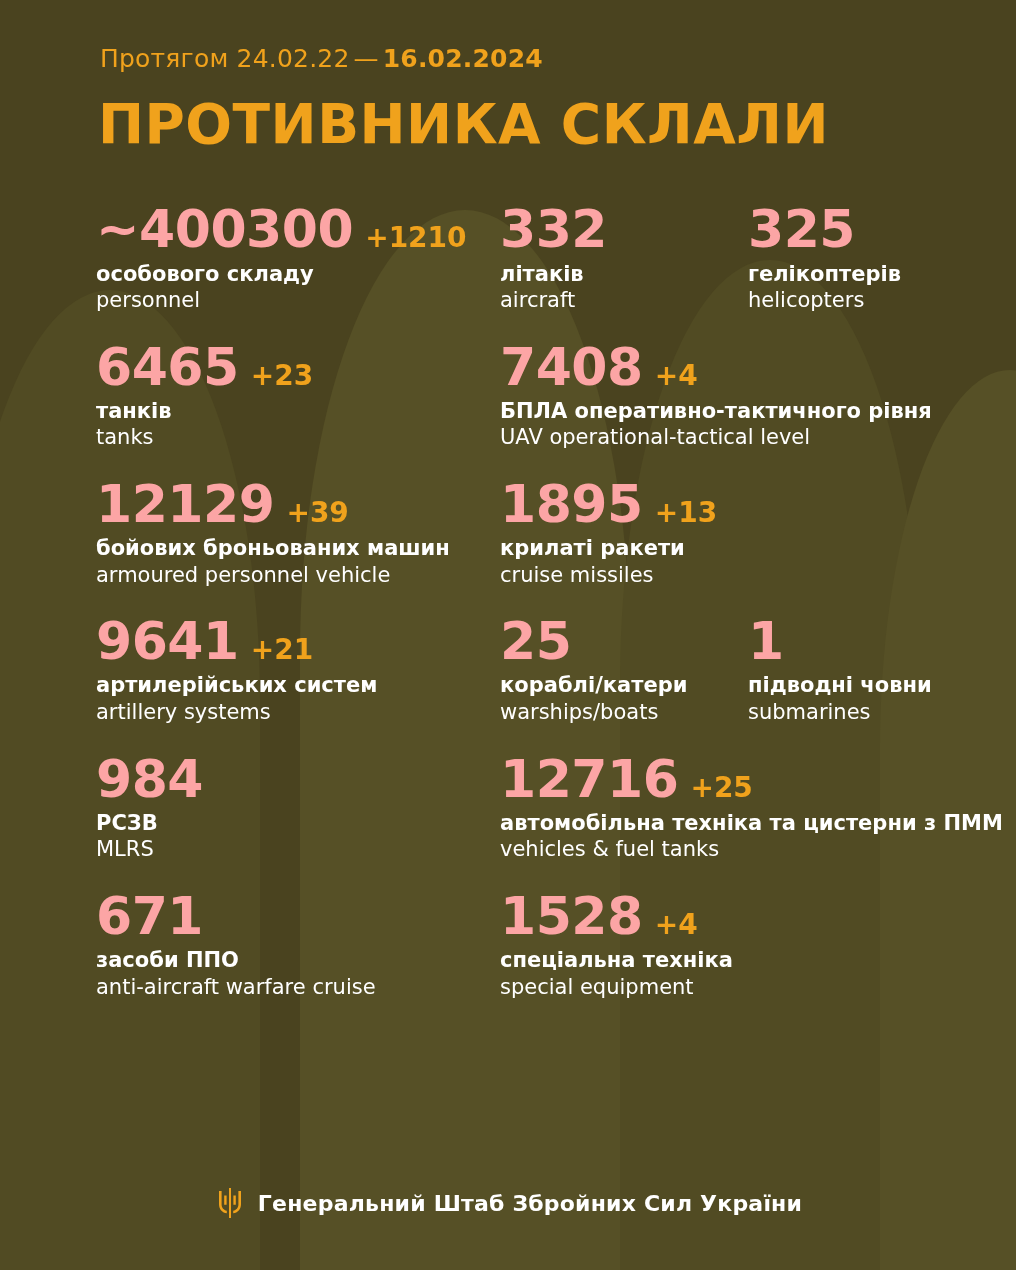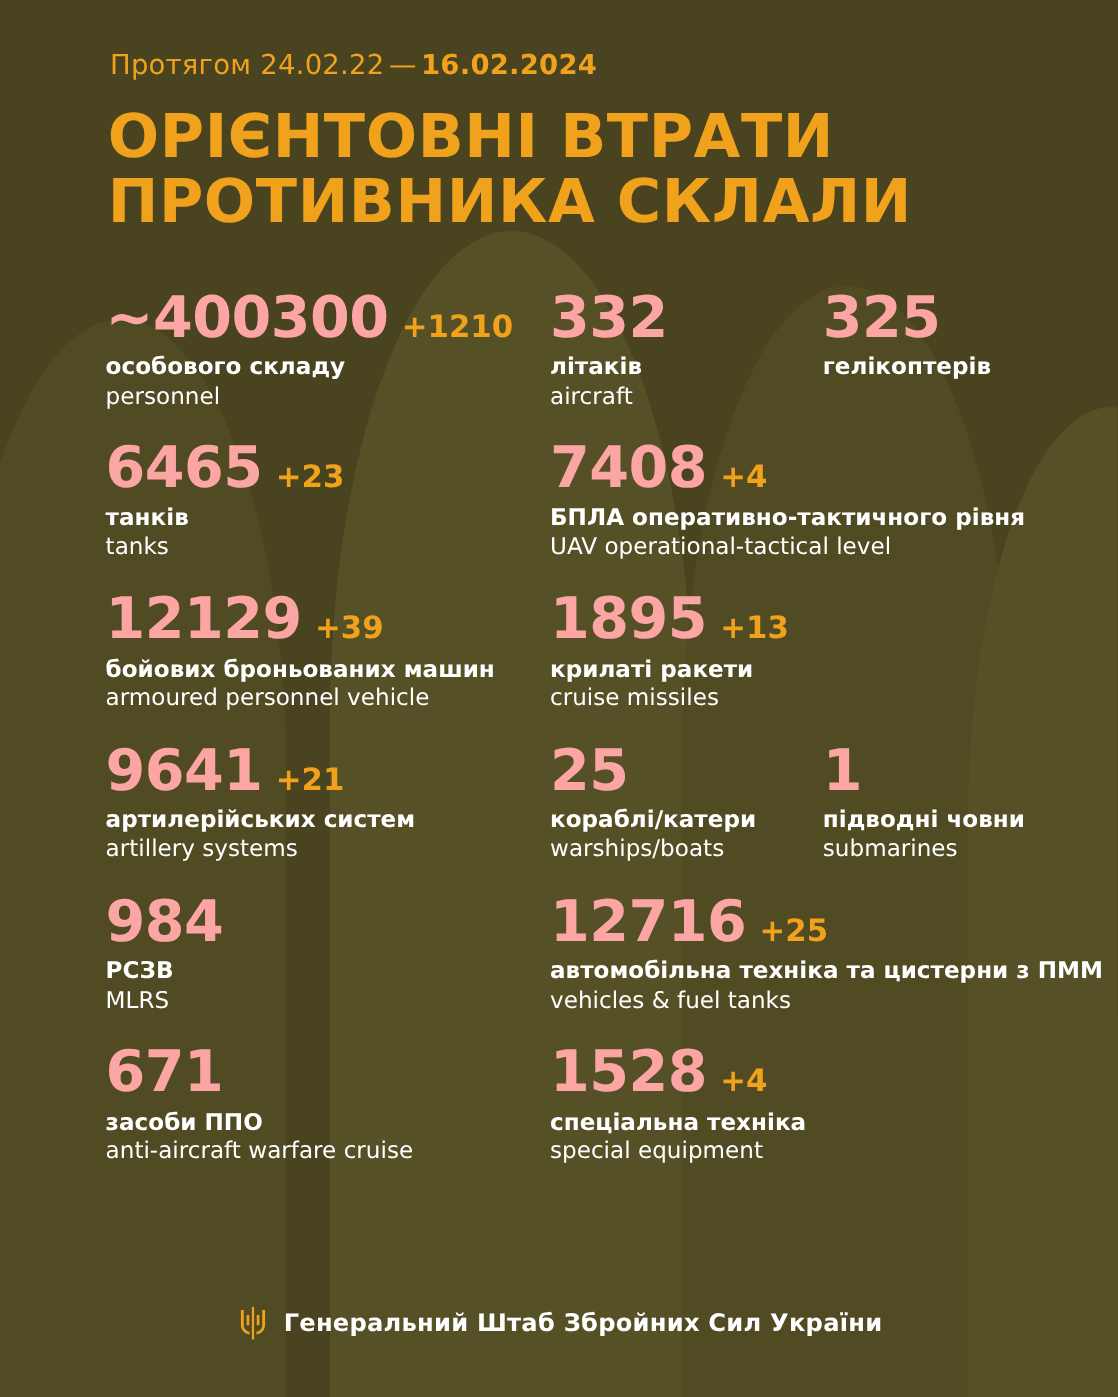--- a/index.html
+++ b/index.html
@@ -146,21 +146,20 @@
   <div class="shell shell-d"></div>
 </div>
 
 <div class="wrap">
 
   <div class="daterange">
     <span>Протягом 24.02.22</span><span class="dash">—</span><span class="to">16.02.2024</span>
   </div>
 
   <h1 class="headline">
-    <span class="l1">ОРІЄНТОВНІ ВТРАТИ</span>
     <span class="l2">ПРОТИВНИКА СКЛАЛИ</span>
   </h1>
 
   <div class="grid">
 
     <div class="row">
       <div class="col-1">
         <div class="num-line">
           <span class="num">~400300</span>
           <span class="delta">+1210</span>
@@ -175,20 +174,21 @@
         </div>
         <div class="lbl-ua">літаків</div>
         <div class="lbl-en">aircraft</div>
       </div>
       <div class="col-3">
         <div class="num-line">
           <span class="num">325</span>
           <span class="delta"></span>
         </div>
         <div class="lbl-ua">гелікоптерів</div>
+        <div class="lbl-en">helicopters</div>
       </div>
     </div>
 
     <div class="row">
       <div class="col-1">
         <div class="num-line">
           <span class="num">6465</span>
           <span class="delta">+23</span>
         </div>
         <div class="lbl-ua">танків</div>

